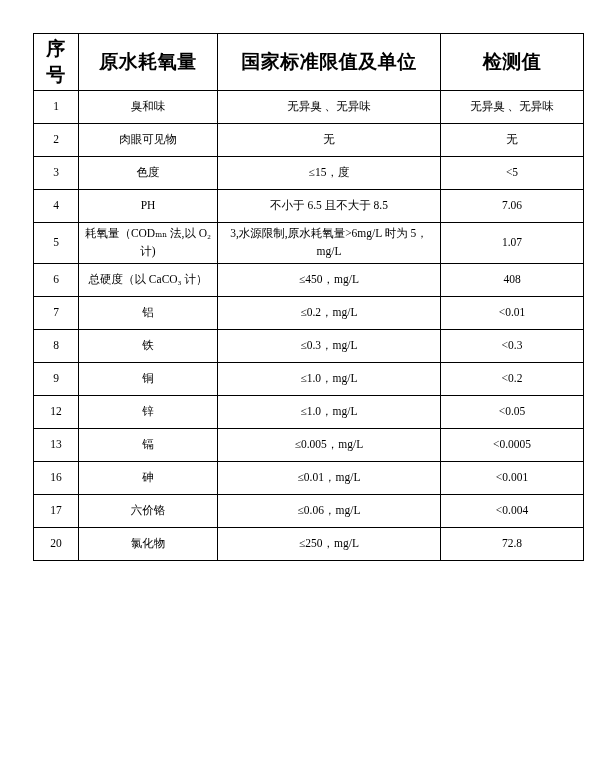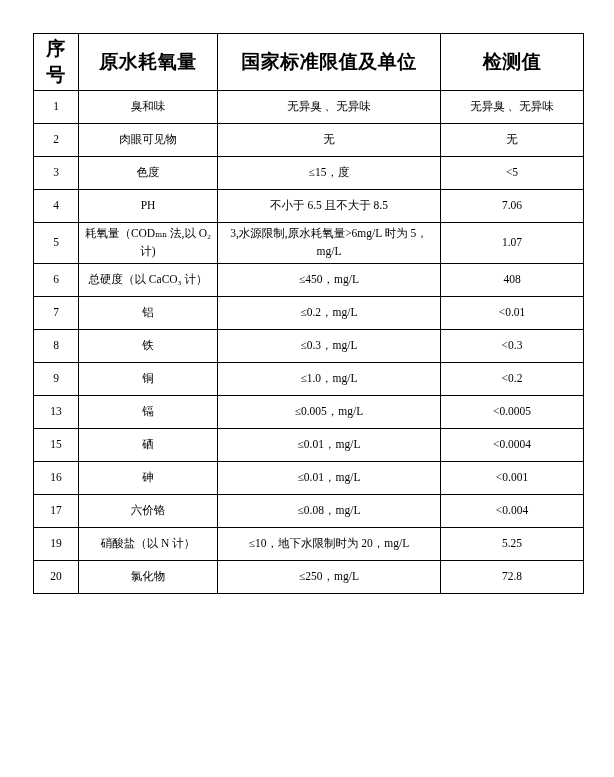--- a/index.html
+++ b/index.html
@@ -117,48 +117,42 @@
     <td>≤0.3，mg/L</td>
     <td>&lt;0.3</td>
   </tr>
         <tr>
     <td>9</td>
     <td>铜</td>
     <td>≤1.0，mg/L</td>
     <td>&lt;0.2</td>
   </tr>
         <tr>
+    <td>12</td>
+    <td>锌</td>
+    <td>≤1.0，mg/L</td>
+    <td>&lt;0.05</td>
+  </tr>
+        <tr>
     <td>13</td>
     <td>镉</td>
     <td>≤0.005，mg/L</td>
     <td>&lt;0.0005</td>
-  </tr>
-        <tr>
-    <td>15</td>
-    <td>硒</td>
-    <td>≤0.01，mg/L</td>
-    <td>&lt;0.0004</td>
   </tr>
         <tr>
     <td>16</td>
     <td>砷</td>
     <td>≤0.01，mg/L</td>
     <td>&lt;0.001</td>
   </tr>
         <tr>
     <td>17</td>
     <td>六价铬</td>
-    <td>≤0.08，mg/L</td>
+    <td>≤0.06，mg/L</td>
     <td>&lt;0.004</td>
-  </tr>
-        <tr>
-    <td>19</td>
-    <td>硝酸盐（以 N 计）</td>
-    <td>≤10，地下水限制时为 20，mg/L</td>
-    <td>5.25</td>
   </tr>
         <tr>
     <td>20</td>
     <td>氯化物</td>
     <td>≤250，mg/L</td>
     <td>72.8</td>
   </tr>
       </tbody>
   </table>
 </div>

